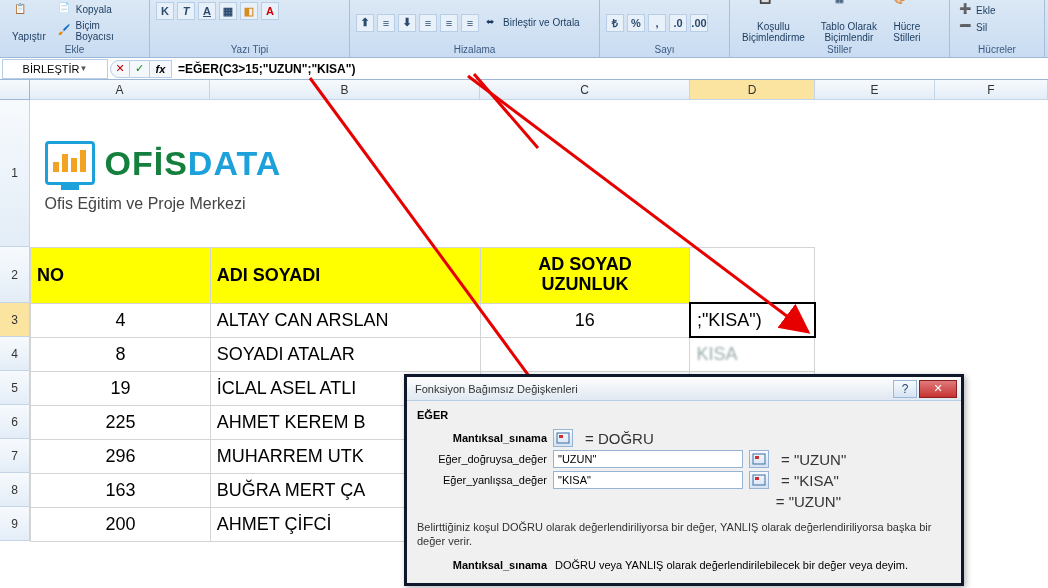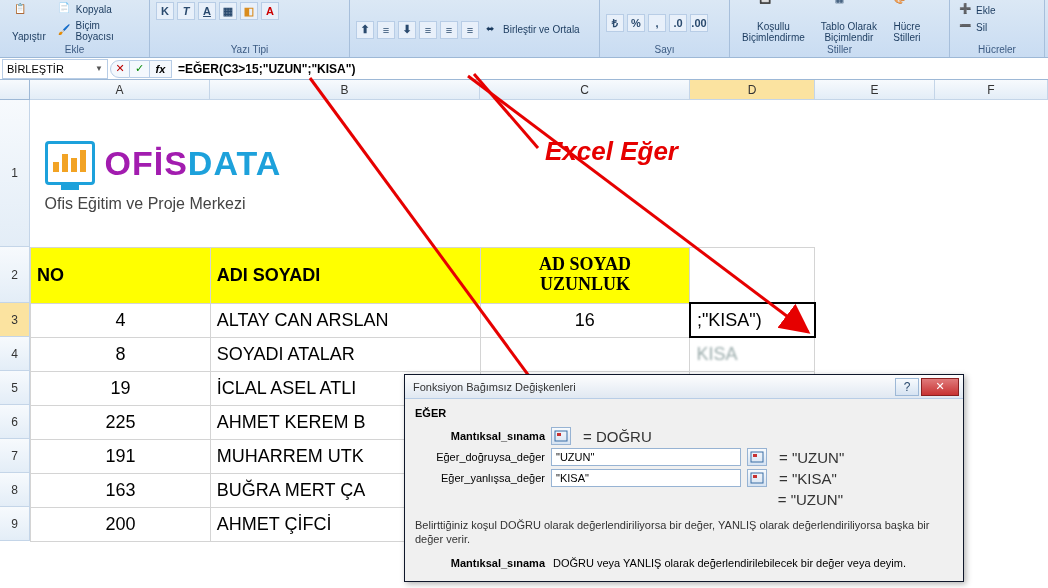--- a/index.html
+++ b/index.html
@@ -12,62 +12,62 @@
 .ribbon-content { flex: 1; display: flex; align-items: center; gap: 4px; padding: 2px 2px 0; }
 .ribbon-btn { display: flex; align-items: center; gap: 3px; font-size: 10px; color: #1a3a5e; padding: 1px 3px; cursor: pointer; }
 .ribbon-btn svg, .ribbon-btn .ico { width: 14px; height: 14px; }
 .ribbon-big { display: flex; flex-direction: column; align-items: center; font-size: 10px; color: #1a3a5e; padding: 0 6px; cursor: pointer; }
 .ribbon-big .ico { width: 28px; height: 28px; }
 .mini-row { display: flex; gap: 3px; }
 .fmt-btn { width: 18px; height: 18px; background: #e8f0fa; border: 1px solid #b8cde6; display: flex; align-items: center; justify-content: center; font-size: 11px; font-weight: bold; color: #2a4a6e; cursor: pointer; }
 
 
 .formula-bar { height: 22px; display: flex; align-items: center; border-bottom: 1px solid #9db8d6; background: #fff; }
-.name-box { width: 106px; height: 20px; border: 1px solid #b8cde6; margin: 0 2px; font-size: 11px; padding: 0 4px; display: flex; align-items: center; justify-content: space-between; }
+.name-box { width: 106px; height: 20px; border: 1px solid #b8cde6; margin: 0 2px; font-size: 11px; padding: 0 4px; display: flex; align-items: center; justify-content: center; }
 .name-box .dd { font-size: 8px; color: #555; }
 .fx-controls { display: flex; align-items: center; gap: 0; }
 .fx-btn { width: 20px; height: 18px; display: flex; align-items: center; justify-content: center; border: 1px solid #b8cde6; border-left: none; font-size: 11px; cursor: pointer; background:#f4f8fd; }
 .fx-btn:first-child{border-left:1px solid #b8cde6; border-radius:10px 0 0 10px;}
 .fx-icon { width: 22px; height: 18px; background:#f4f8fd; border:1px solid #b8cde6; border-left:none; display:flex;align-items:center;justify-content:center;font-style:italic;font-size:11px;font-weight:bold;}
 .formula-input { flex: 1; font-size: 12px; padding: 0 6px; font-weight: bold; }
 
 
 .grid { position: relative; }
 .col-headers { display: flex; height: 20px; background: linear-gradient(#f7fafd,#e3edf7); border-bottom: 1px solid #9db8d6; }
 .row-header, .col-header { background: linear-gradient(#f7fafd,#e3edf7); border-right: 1px solid #c4d5e8; border-bottom: 1px solid #c4d5e8; font-size: 12px; color: #333; display: flex; align-items: center; justify-content: center; }
 .corner { width: 30px; height: 20px; border-right: 1px solid #9db8d6; border-bottom: 1px solid #9db8d6; background: linear-gradient(#f7fafd,#e3edf7); }
 .col-header { height: 20px; }
 .col-header.active { background: #fbe3a0; }
 .grid-body { display: flex; }
 .row-headers { display: flex; flex-direction: column; }
 .row-header { width: 30px; }
 table.cells { border-collapse: collapse; }
 table.cells td { border: 1px solid #d4d4d4; font-size: 18px; padding: 2px 6px; vertical-align: middle; overflow:hidden; }
 .hdr-row td { background: #ffff00; font-weight: bold; text-align:left; }
-.hdr-row td.center { text-align:center; line-height:1.1;font-family:Liberation Serif, serif; }
+.hdr-row td.center { text-align:center; line-height:1.1; }
 .num { text-align: center; }
 .active-cell { border: 2px solid #000 !important; position:relative; }
 
 
 .logo-cell { height: 145px; }
 .logo-wrap { display: flex; flex-direction: column; padding: 8px 0 0 8px; }
 .logo-line { display:flex; align-items:center; gap:10px;}
 .logo-mark { width:50px; height:44px; border:3px solid #1da1db; border-radius:4px; position:relative; display:flex; align-items:flex-end; justify-content:center; padding:4px 4px 10px; gap:3px;}
 .logo-mark::after{content:"";position:absolute;bottom:-8px;left:50%;width:18px;height:5px;background:#1da1db;transform:translateX(-50%);}
 .logo-mark .bar{width:6px;background:#f2a324;}
 .logo-text { font-size: 34px; font-weight:bold; letter-spacing:1px;}
-.logo-text .g{color:#a21caf;} .logo-text .b{color:#1da1db;}
+.logo-text .g{color:#15803d;} .logo-text .b{color:#1da1db;}
 .logo-sub { font-size: 16px; color:#444; margin-top:10px;}
 
 
 .annotation { position:absolute; font-size:26px; font-weight:bold; color:#e60000; font-style:italic; line-height:1.25; z-index:5; text-align:left;}
 svg.arrows { position:absolute; top:0; left:0; pointer-events:none; z-index:4; }
 
 
-.dialog { position:absolute; left:404px; top:374px; width:560px; background:#f0f0f0; border:1px solid #0f172a; box-shadow:2px 2px 6px rgba(0,0,0,.3); z-index:10; font-size:11px;}
+.dialog { position:absolute; left:404px; top:374px; width:560px; background:#f0f0f0; border:3px solid #0f172a; box-shadow:2px 2px 6px rgba(0,0,0,.3); z-index:10; font-size:11px;}
 .dialog-title { background:linear-gradient(#fdfdfd,#e0e8f2); height:24px; display:flex; align-items:center; justify-content:space-between; padding:0 4px 0 8px; border-bottom:1px solid #b8cde6;}
 .dialog-title .t{font-size:11px;color:#333;}
 .dialog-title .btns{display:flex;gap:2px;}
 .dlg-x{width:38px;height:18px;background:linear-gradient(#e07a7a,#c83232);border:1px solid #8a2020;color:#fff;display:flex;align-items:center;justify-content:center;font-size:11px;cursor:pointer;}
 .dlg-h{width:24px;height:18px;background:linear-gradient(#f7fafd,#d6e3f2);border:1px solid #9db8d6;color:#2a4a6e;display:flex;align-items:center;justify-content:center;font-size:12px;cursor:pointer;}
 .dialog-body{padding:8px 10px 12px;}
 .dlg-fname{font-weight:bold;font-size:11px;margin-bottom:8px;}
 .arg-row{display:flex;align-items:center;margin:3px 0;gap:6px;}
 .arg-label{width:130px;text-align:right;font-size:11px;}
 .arg-label.b{font-weight:bold;}
@@ -134,20 +134,21 @@
         <div class="fmt-btn">⬇</div>
         <div class="fmt-btn">≡</div>
         <div class="fmt-btn">≡</div>
         <div class="fmt-btn">≡</div>
       </div>
       <div class="ribbon-btn">
           <span class="ico">⬌</span>
           <span>Birleştir ve Ortala</span>
         </div>
     </div>
+    <div class="ribbon-group-label">Hizalama</div>
   </div>
 
   <div class="ribbon-group" style="width:130px">
     <div class="ribbon-content">
       <div class="mini-row">
         <div class="fmt-btn">₺</div>
         <div class="fmt-btn">%</div>
         <div class="fmt-btn">,</div>
         <div class="fmt-btn">.0</div>
         <div class="fmt-btn">.00</div>
@@ -284,21 +285,21 @@
           </tr>
       <tr style="height:34px">
             <td class="cA num">225</td>
             <td class="cB">AHMET KEREM B</td>
             <td class="cC"></td>
             <td class="cD"></td>
             <td class="cE" style="border:none"></td>
             <td class="cF" style="border:none"></td>
           </tr>
       <tr style="height:34px">
-            <td class="cA num">191</td>
+            <td class="cA num">296</td>
             <td class="cB">MUHARREM UTK</td>
             <td class="cC"></td>
             <td class="cD"></td>
             <td class="cE" style="border:none"></td>
             <td class="cF" style="border:none"></td>
           </tr>
       <tr style="height:34px">
             <td class="cA num">163</td>
             <td class="cB">BUĞRA MERT ÇA</td>
             <td class="cC"></td>
@@ -313,21 +314,20 @@
             <td class="cD"></td>
             <td class="cE" style="border:none"></td>
             <td class="cF" style="border:none"></td>
           </tr>
     </tbody>
       </table>
   </div>
 </div>
 
 <div class="annotation" style="left:545px;top:135px">
-  <div>Excel Eğer</div>
 </div>
 
 <svg class="arrows" width="1048" height="588">
   <defs>
       <marker id="ah" markerWidth="12" markerHeight="12" refX="9" refY="5" orient="auto">
         <path d="M0,0 L10,5 L0,10 z" fill="#e60000"></path>
       </marker>
     </defs>
   <line x1="468" y1="76" x2="808" y2="332" stroke="#e60000" stroke-width="3" marker-end="url(#ah)"></line>
   <line x1="310" y1="78" x2="554" y2="410" stroke="#e60000" stroke-width="3" marker-end="url(#ah)"></line>

